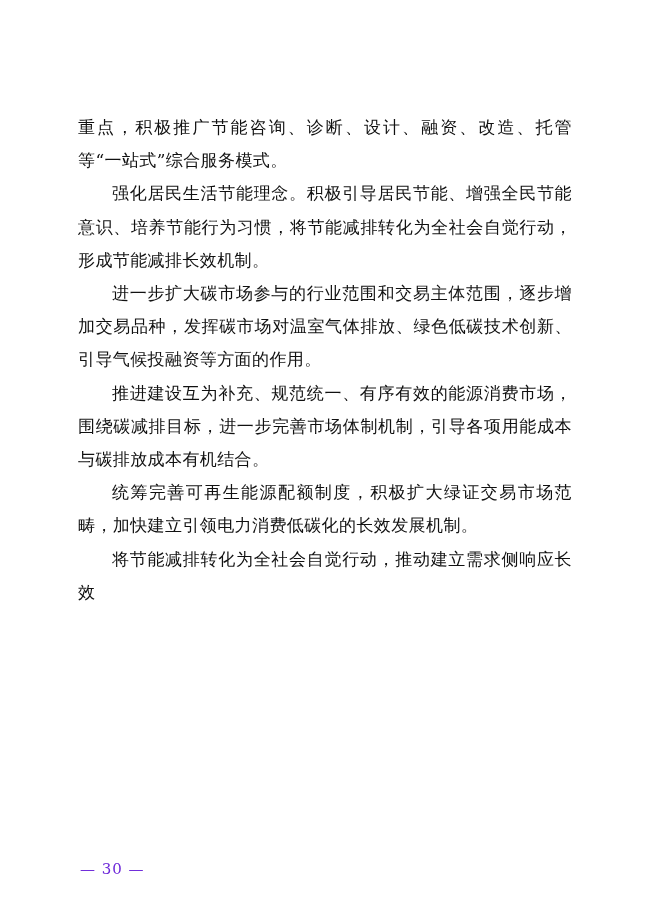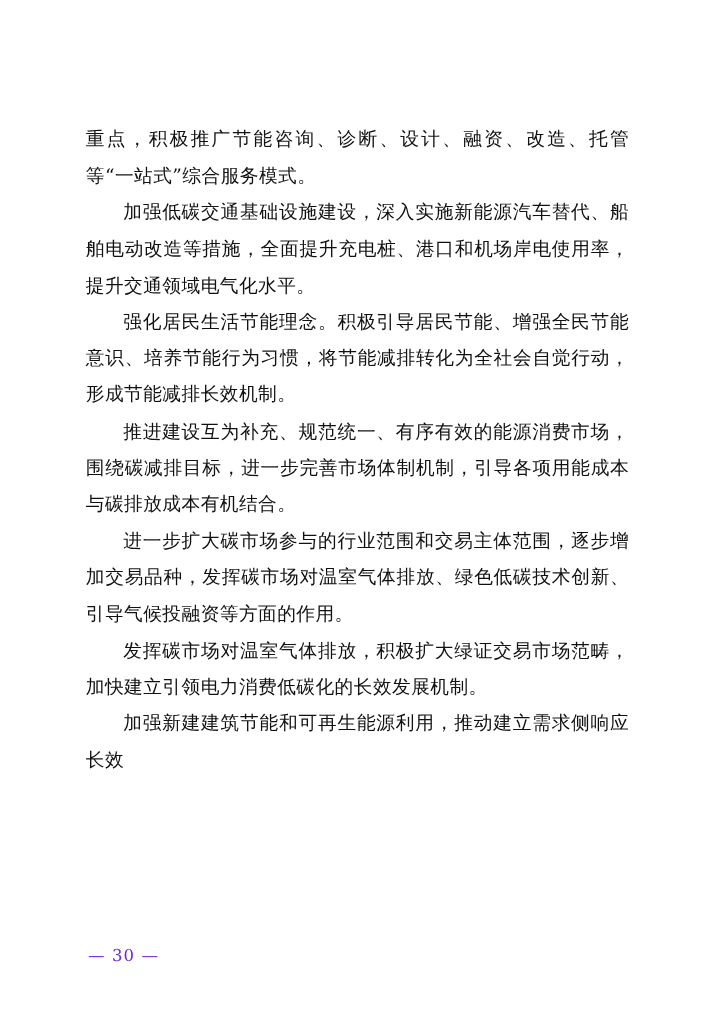--- a/index.html
+++ b/index.html
@@ -51,21 +51,20 @@
     color: #6d28d9;
     font-family: "DejaVu Serif", "Liberation Serif", serif;
   }
 </style>
 </head>
 <body>
 
 <div class="page">
   <div class="content">
       <p class="continuation">重点，积极推广节能咨询、诊断、设计、融资、改造、托管等“一站式”综合服务模式。</p>
-      <p class="body">加强低碳交通基础设施建设，深入实施新能源汽车替代、船舶电动改造等措施，全面提升充电桩、港口和机场岸电使用率，提升交通领域电气化水平。</p>
       <p class="body">强化居民生活节能理念。积极引导居民节能、增强全民节能意识、培养节能行为习惯，将节能减排转化为全社会自觉行动，形成节能减排长效机制。</p>
+      <p class="body">进一步扩大碳市场参与的行业范围和交易主体范围，逐步增加交易品种，发挥碳市场对温室气体排放、绿色低碳技术创新、引导气候投融资等方面的作用。</p>
       <p class="body">推进建设互为补充、规范统一、有序有效的能源消费市场，围绕碳减排目标，进一步完善市场体制机制，引导各项用能成本与碳排放成本有机结合。</p>
-      <p class="body">进一步扩大碳市场参与的行业范围和交易主体范围，逐步增加交易品种，发挥碳市场对温室气体排放、绿色低碳技术创新、引导气候投融资等方面的作用。</p>
-      <p class="body">发挥碳市场对温室气体排放，积极扩大绿证交易市场范畴，加快建立引领电力消费低碳化的长效发展机制。</p>
-      <p class="body">加强新建建筑节能和可再生能源利用，推动建立需求侧响应长效</p>
+      <p class="body">统筹完善可再生能源配额制度，积极扩大绿证交易市场范畴，加快建立引领电力消费低碳化的长效发展机制。</p>
+      <p class="body">将节能减排转化为全社会自觉行动，推动建立需求侧响应长效</p>
     </div>
   <div class="page-number">— 30 —</div>
 </div>
 
 </body></html>

